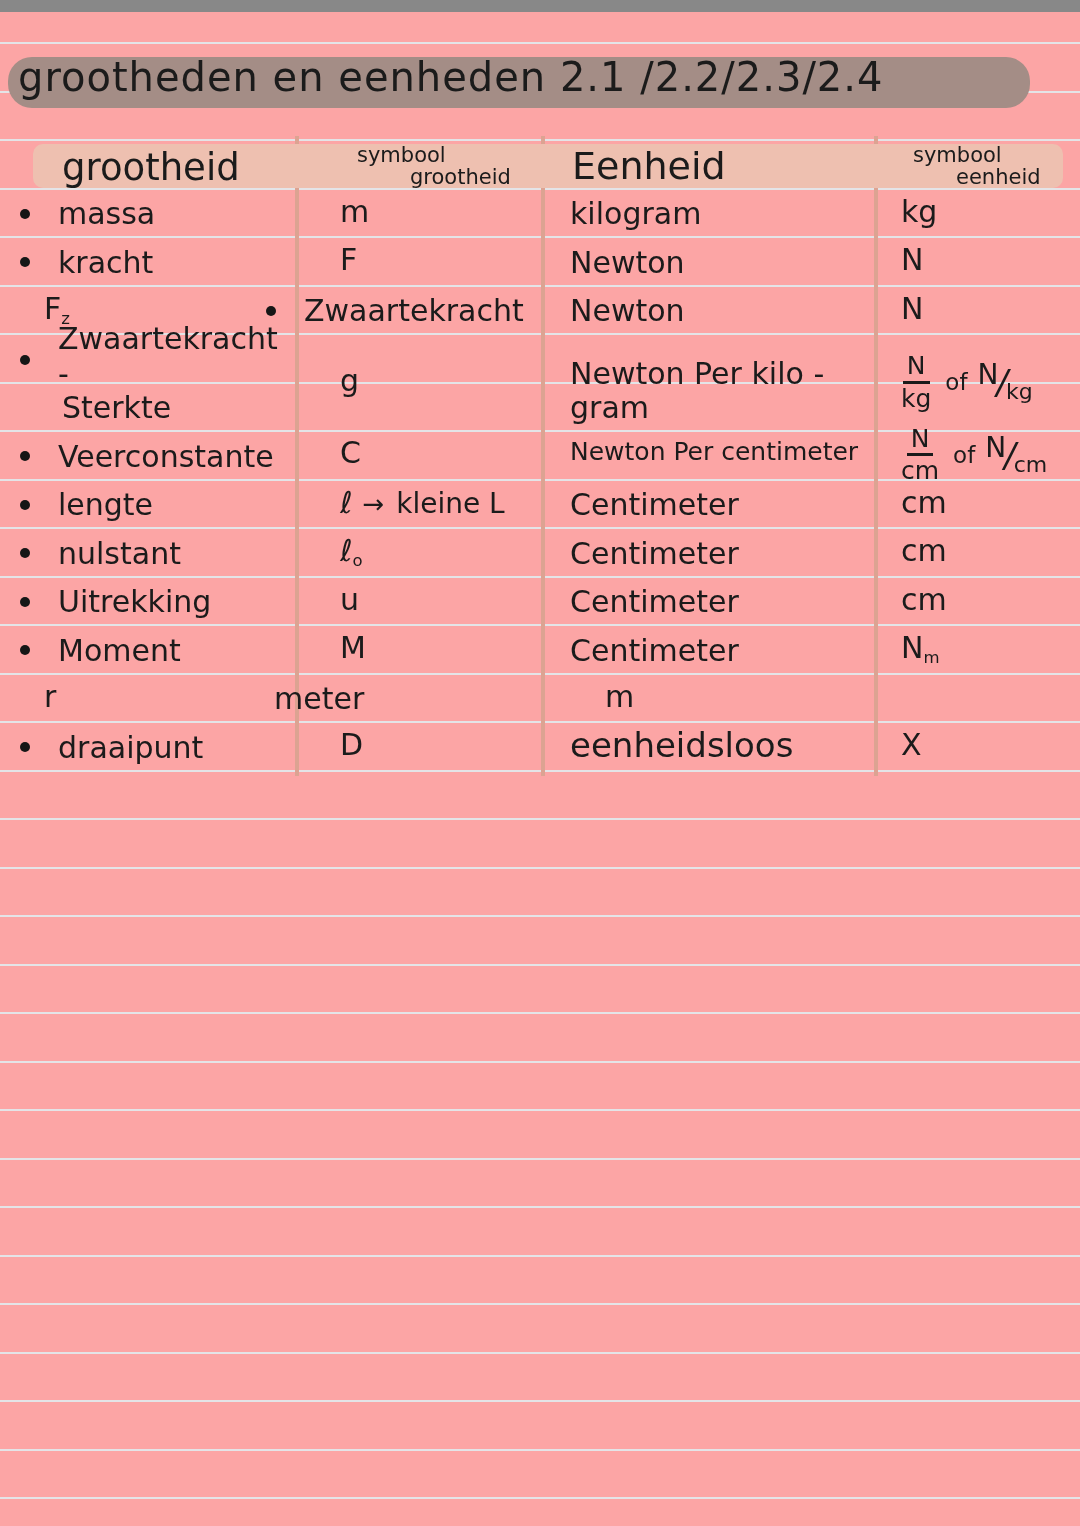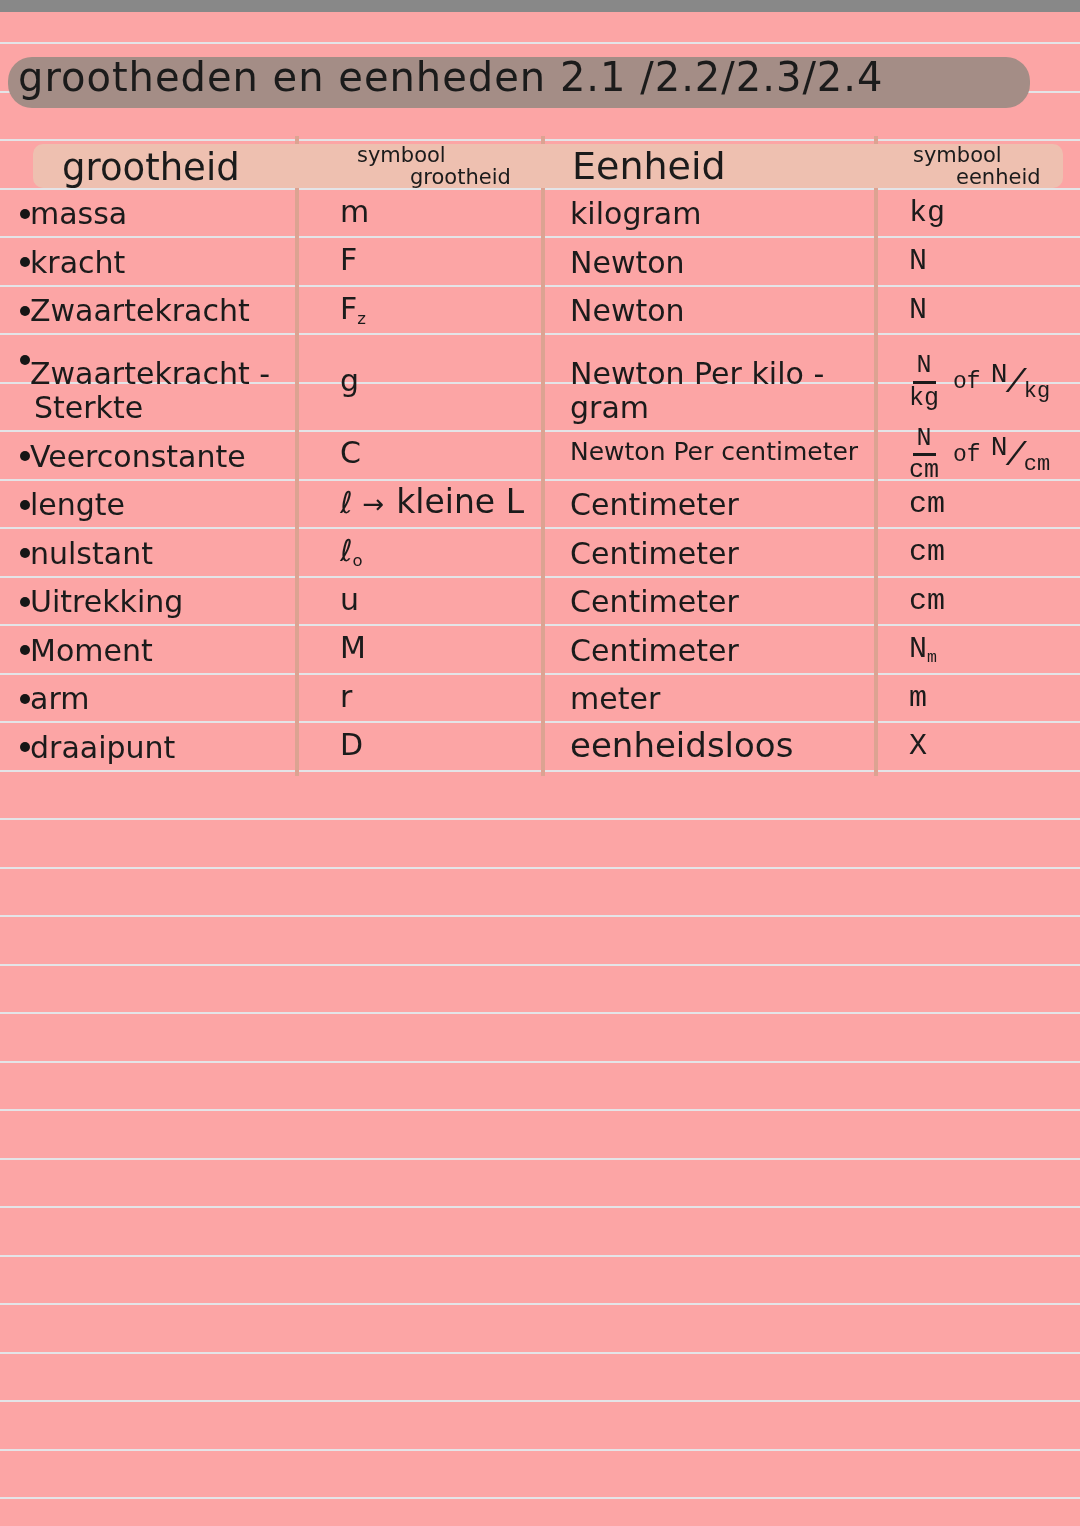--- a/index.html
+++ b/index.html
@@ -49,38 +49,38 @@
     background:#dca392;z-index:1;
   }
   .vline.v1{left:295px;}
   .vline.v2{left:541px;}
   .vline.v3{left:874px;}
   
   .rows{position:absolute;left:0;top:176px;width:1080px;z-index:1;}
   .row{display:flex;height:48.5px;}
   .row.tall{height:97px;}
   .c{box-sizing:border-box;display:flex;flex-direction:column;justify-content:flex-end;padding-bottom:5px;}
-  .c1{width:296px;padding-left:30px;position:relative;}
+  .c1{width:296px;padding-left:58px;position:relative;}
   .c2{width:246px;padding-left:44px;font-size:32px;}
   .c3{width:333px;padding-left:28px;}
-  .c4{width:205px;padding-left:34px;font-family:Liberation Mono, monospace;}
+  .c4{width:205px;padding-left:26px;}
   .c{font-size:30px;line-height:1.15;}
   .c1{font-size:30px;}
   .bullet{
     position:absolute;left:20px;bottom:18px;
     width:10px;height:10px;border-radius:50%;
     background:#161616;overflow:hidden;color:transparent;
     font-size:1px;
   }
   .row.tall .c1 .bullet{bottom:66px;}
   .l2{display:block;}
   .c1 .l2{margin-left:4px;}
   .sym-line{white-space:nowrap;}
   sub.small{font-size:0.55em;vertical-align:-0.3em;}
-  .note{font-size:33px;margin-left:10px;}
+  .note{font-size:28px;margin-left:10px;}
   .arrow{font-size:26px;margin:0 2px 0 10px;}
   
   .c4.mid{justify-content:center;padding-bottom:0;}
   .fracgrp{display:flex;align-items:center;white-space:nowrap;}
   .frac{display:inline-flex;flex-direction:column;align-items:center;font-size:25px;line-height:1.1;}
   .frac .num{border-bottom:3px solid #1b1b1b;padding:0 4px 1px 4px;}
   .frac .den{padding-top:1px;}
   .of{font-size:23px;margin:0 10px 0 14px;}
   .slant{font-size:30px;}
   .slant .snum{font-size:28px;vertical-align:0.35em;}
@@ -143,27 +143,27 @@
         </div>
       <div class="c c3">
           <span>Newton</span>
         </div>
       <div class="c c4">
           <span class="sym-line"><span>N</span><sub class="small"></sub></span>
         </div>
     </div>
 
     <div class="row r3">
+      <div class="c c2">
+          <span class="sym-line"><span>F</span><sub class="small">z</sub></span>
+        </div>
       <div class="c c1">
         <span class="bullet">•</span>
         <span>Zwaartekracht</span>
       </div>
-      <div class="c c2">
-          <span class="sym-line"><span>F</span><sub class="small">z</sub></span>
-        </div>
       <div class="c c3">
           <span>Newton</span>
         </div>
       <div class="c c4">
           <span class="sym-line"><span>N</span><sub class="small"></sub></span>
         </div>
     </div>
 
     <div class="row tall r4">
       <div class="c c1">
@@ -271,24 +271,20 @@
         </div>
       <div class="c c3">
           <span>Centimeter</span>
         </div>
       <div class="c c4">
           <span class="sym-line"><span>N</span><sub class="small">m</sub></span>
         </div>
     </div>
 
     <div class="row r10">
-      <div class="c c1">
-        <span class="bullet">•</span>
-        <span>arm</span>
-      </div>
       <div class="c c2">
           <span class="sym-line"><span>r</span><sub class="small"></sub></span>
         </div>
       <div class="c c3">
           <span>meter</span>
         </div>
       <div class="c c4">
           <span class="sym-line"><span>m</span><sub class="small"></sub></span>
         </div>
     </div>

